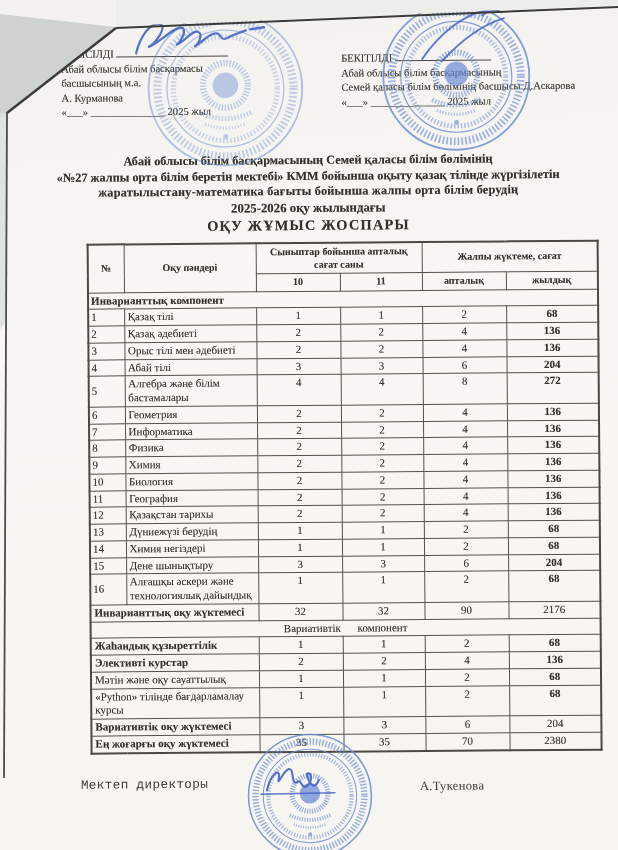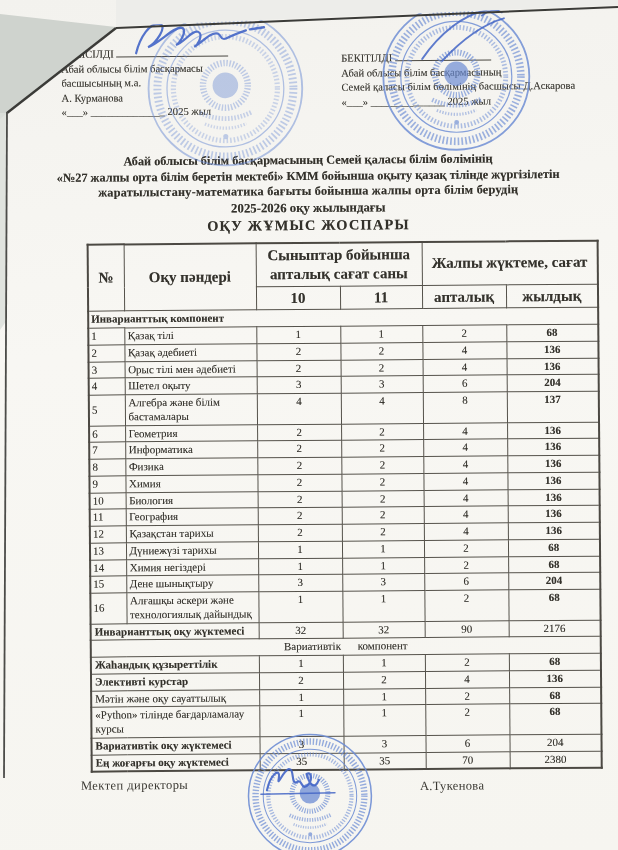--- a/index.html
+++ b/index.html
@@ -27,33 +27,33 @@
   .title-line{font-weight:bold;font-size:12.3px;line-height:15.5px;color:#33312b;text-shadow:0 0 .5px rgba(55,53,46,.5);}
   .title-l3{letter-spacing:.2px;}
   .title-l4{font-size:12.8px;margin-top:1px;}
   .title-l5{font-size:14.4px;letter-spacing:1.2px;margin-top:2px;}
 
   
   .plan-table-wrap{position:absolute;left:88px;top:242px;z-index:2;}
   table{border-collapse:collapse;width:510px;table-layout:fixed;}
   td,th{border:1px solid #55524b;padding:1px 3px;font-size:11px;line-height:1.25;vertical-align:top;color:#34322c;text-shadow:0 0 .4px rgba(58,56,50,.4);}
   table{border:2px solid #4c4943;}
-  thead th{text-align:center;font-weight:bold;vertical-align:middle;padding:2px;font-size:15px;}
+  thead th{text-align:center;font-weight:bold;vertical-align:middle;padding:2px;font-size:10px;}
   .num{text-align:left;vertical-align:middle;padding-left:2px;}
   .subj{text-align:left;}
   .val{text-align:center;}
   .yr{font-weight:bold;text-align:center;}
   .r-total td{font-weight:normal;}
   .r-total .subj{font-weight:bold;}
   .r-section td{font-weight:bold;text-align:left;padding:1px 2px;}
   .r-section-center td{text-align:center;font-weight:normal;word-spacing:14px;}
   .r-item-wide-bold .subj{font-weight:bold;}
 
   
-  .footer-role{position:absolute;left:78px;top:777px;font-size:12.6px;letter-spacing:.4px;color:#3a3832;z-index:2;}
+  .footer-role{position:absolute;left:78px;top:777px;font-size:12.6px;letter-spacing:.4px;color:#3a3832;z-index:2;font-family:Liberation Mono, monospace;}
   .footer-name{position:absolute;left:417px;top:780px;font-size:12.6px;letter-spacing:.3px;color:#3a3832;z-index:2;}
 
   .stamp-left{left:148px;top:8px;width:160px;height:160px;opacity:.5;}
   .stamp-right{left:383px;top:2px;width:152px;height:152px;opacity:.82;}
   .stamp-bottom{left:243px;top:732px;width:128px;height:128px;opacity:.88;}
   .sig-left{left:133px;top:16px;width:136px;height:44px;}
   .sig-right{left:415px;top:8px;width:102px;height:58px;}
   .sig-bottom{left:252px;top:760px;width:92px;height:48px;}
 </style>
 </head>
@@ -179,33 +179,33 @@
             <tr class="r-item">
               <td class="num">3</td>
               <td class="subj">Орыс тілі мен әдебиеті</td>
               <td class="val">2</td>
               <td class="val">2</td>
               <td class="val">4</td>
               <td class="val yr">136</td>
             </tr>
             <tr class="r-item">
               <td class="num">4</td>
-              <td class="subj">Шетел оқыту</td>
+              <td class="subj">Абай тілі</td>
               <td class="val">3</td>
               <td class="val">3</td>
               <td class="val">6</td>
               <td class="val yr">204</td>
             </tr>
             <tr class="r-item">
               <td class="num">5</td>
               <td class="subj">Алгебра және білім бастамалары</td>
               <td class="val">4</td>
               <td class="val">4</td>
               <td class="val">8</td>
-              <td class="val yr">137</td>
+              <td class="val yr">272</td>
             </tr>
             <tr class="r-item">
               <td class="num">6</td>
               <td class="subj">Геометрия</td>
               <td class="val">2</td>
               <td class="val">2</td>
               <td class="val">4</td>
               <td class="val yr">136</td>
             </tr>
             <tr class="r-item">
@@ -251,21 +251,21 @@
             <tr class="r-item">
               <td class="num">12</td>
               <td class="subj">Қазақстан тарихы</td>
               <td class="val">2</td>
               <td class="val">2</td>
               <td class="val">4</td>
               <td class="val yr">136</td>
             </tr>
             <tr class="r-item">
               <td class="num">13</td>
-              <td class="subj">Дүниежүзі тарихы</td>
+              <td class="subj">Дүниежүзі берудің</td>
               <td class="val">1</td>
               <td class="val">1</td>
               <td class="val">2</td>
               <td class="val yr">68</td>
             </tr>
             <tr class="r-item">
               <td class="num">14</td>
               <td class="subj">Химия негіздері</td>
               <td class="val">1</td>
               <td class="val">1</td>

